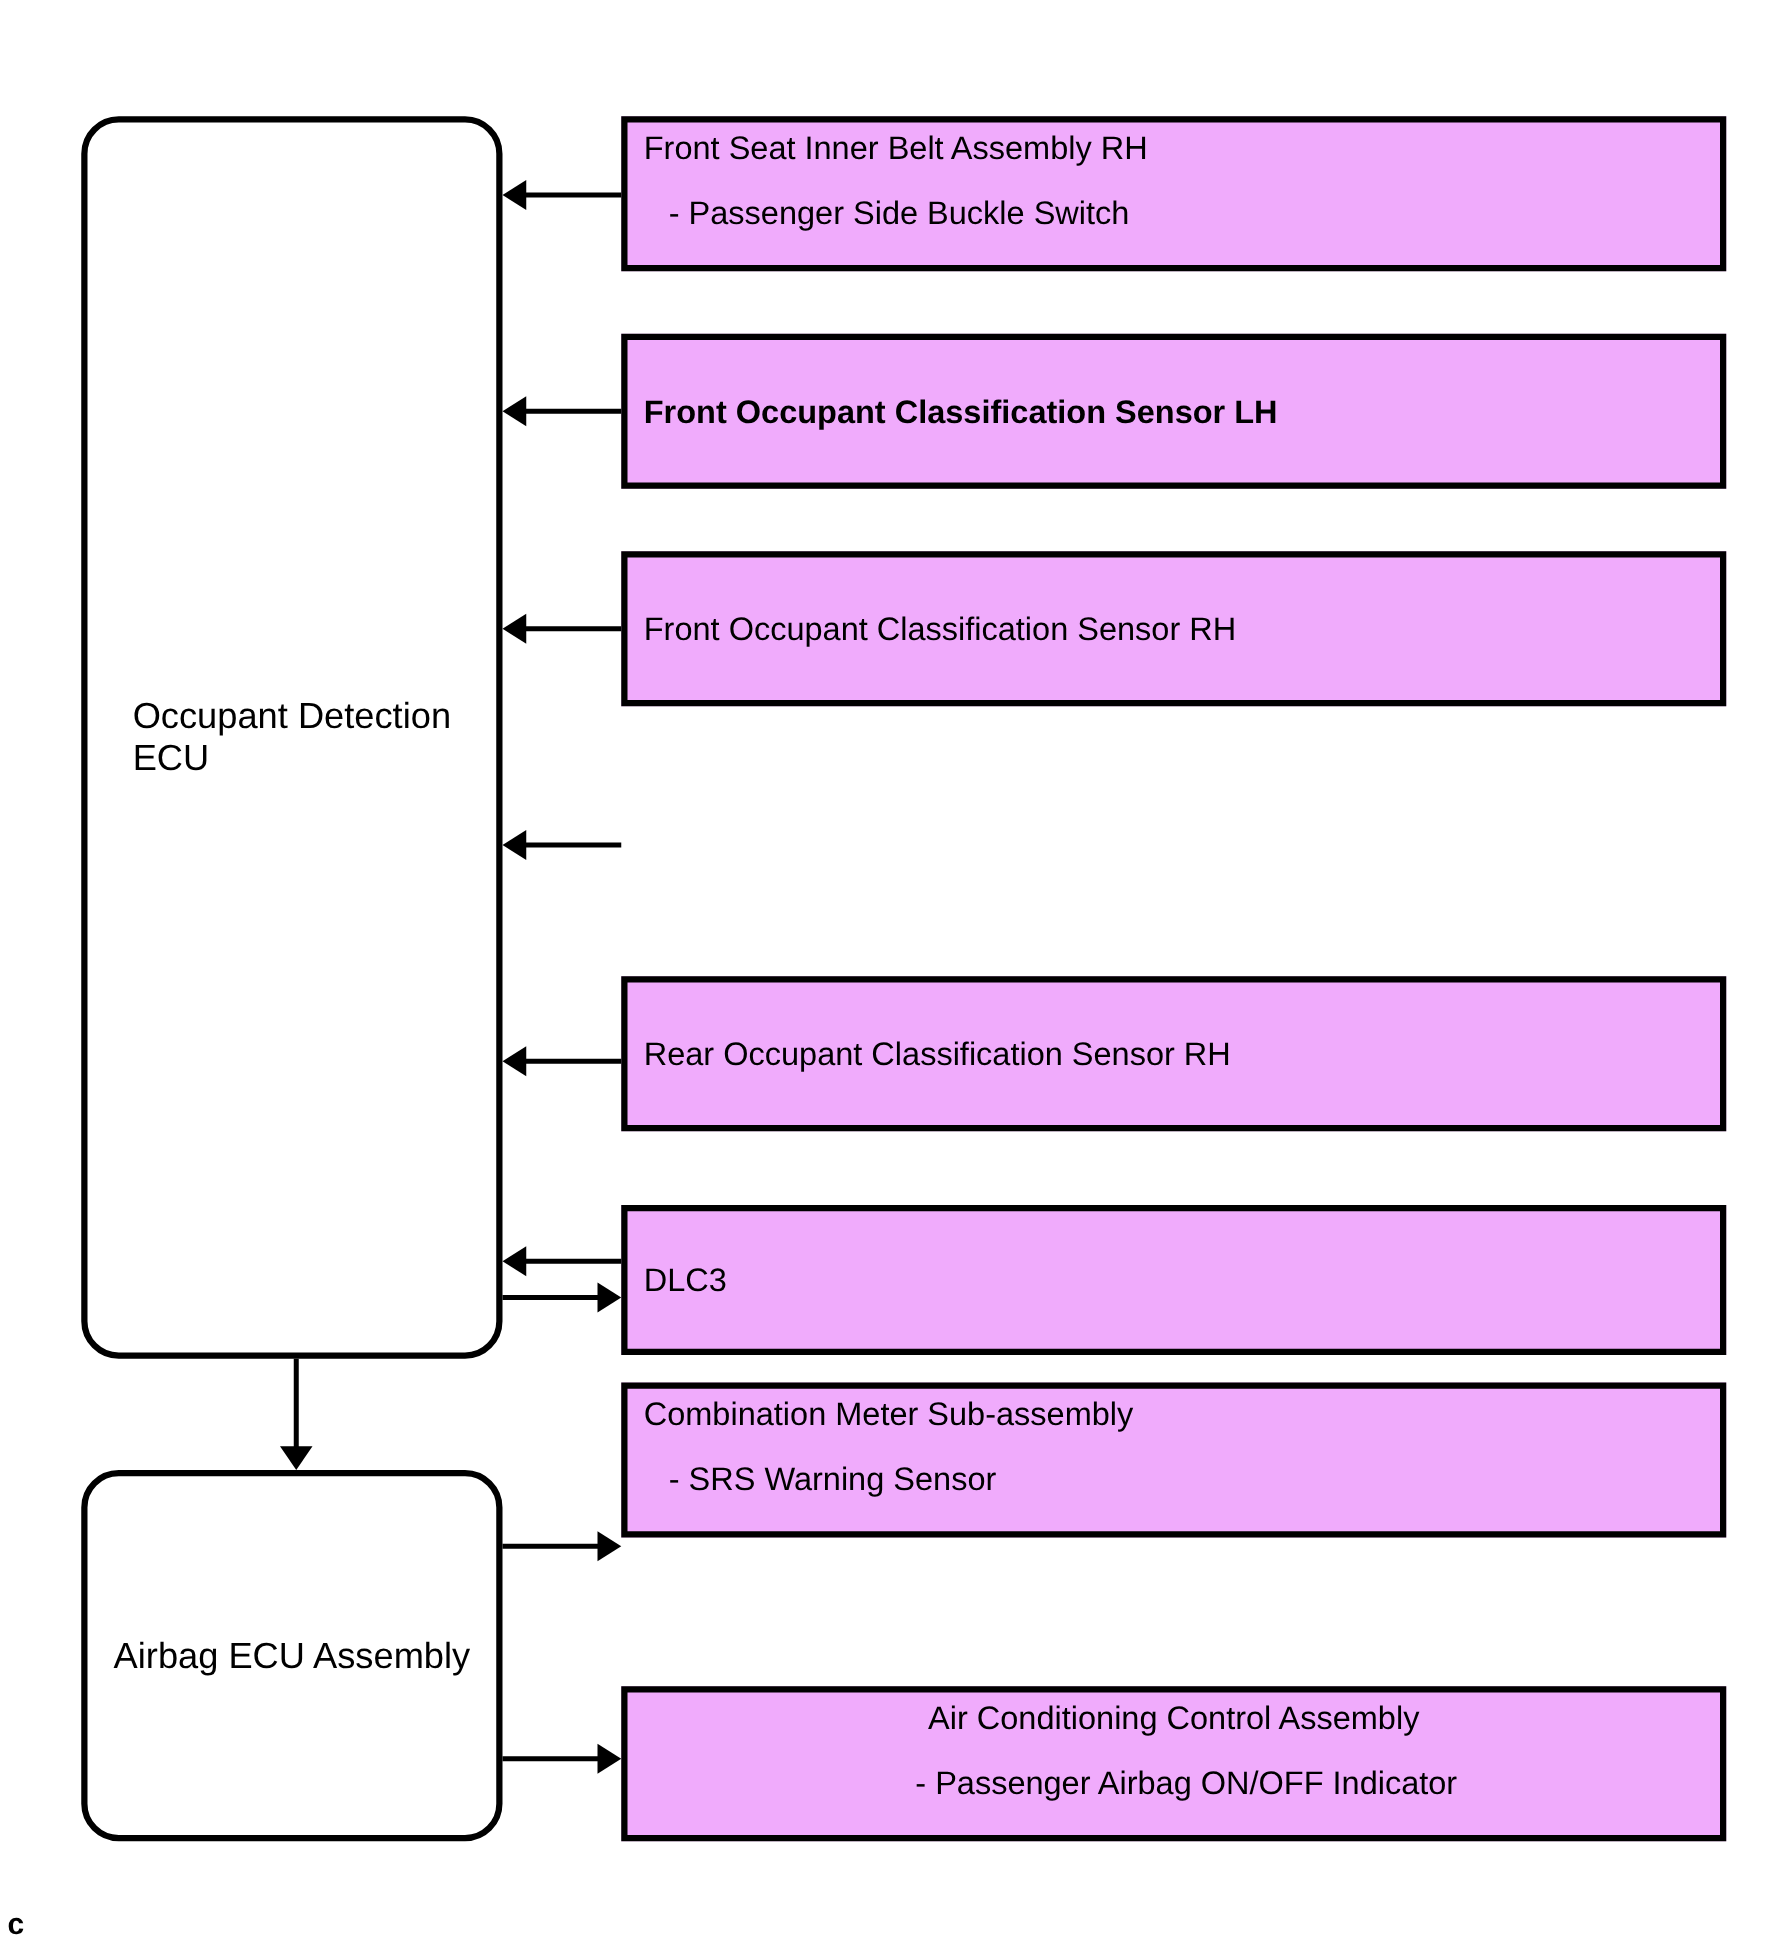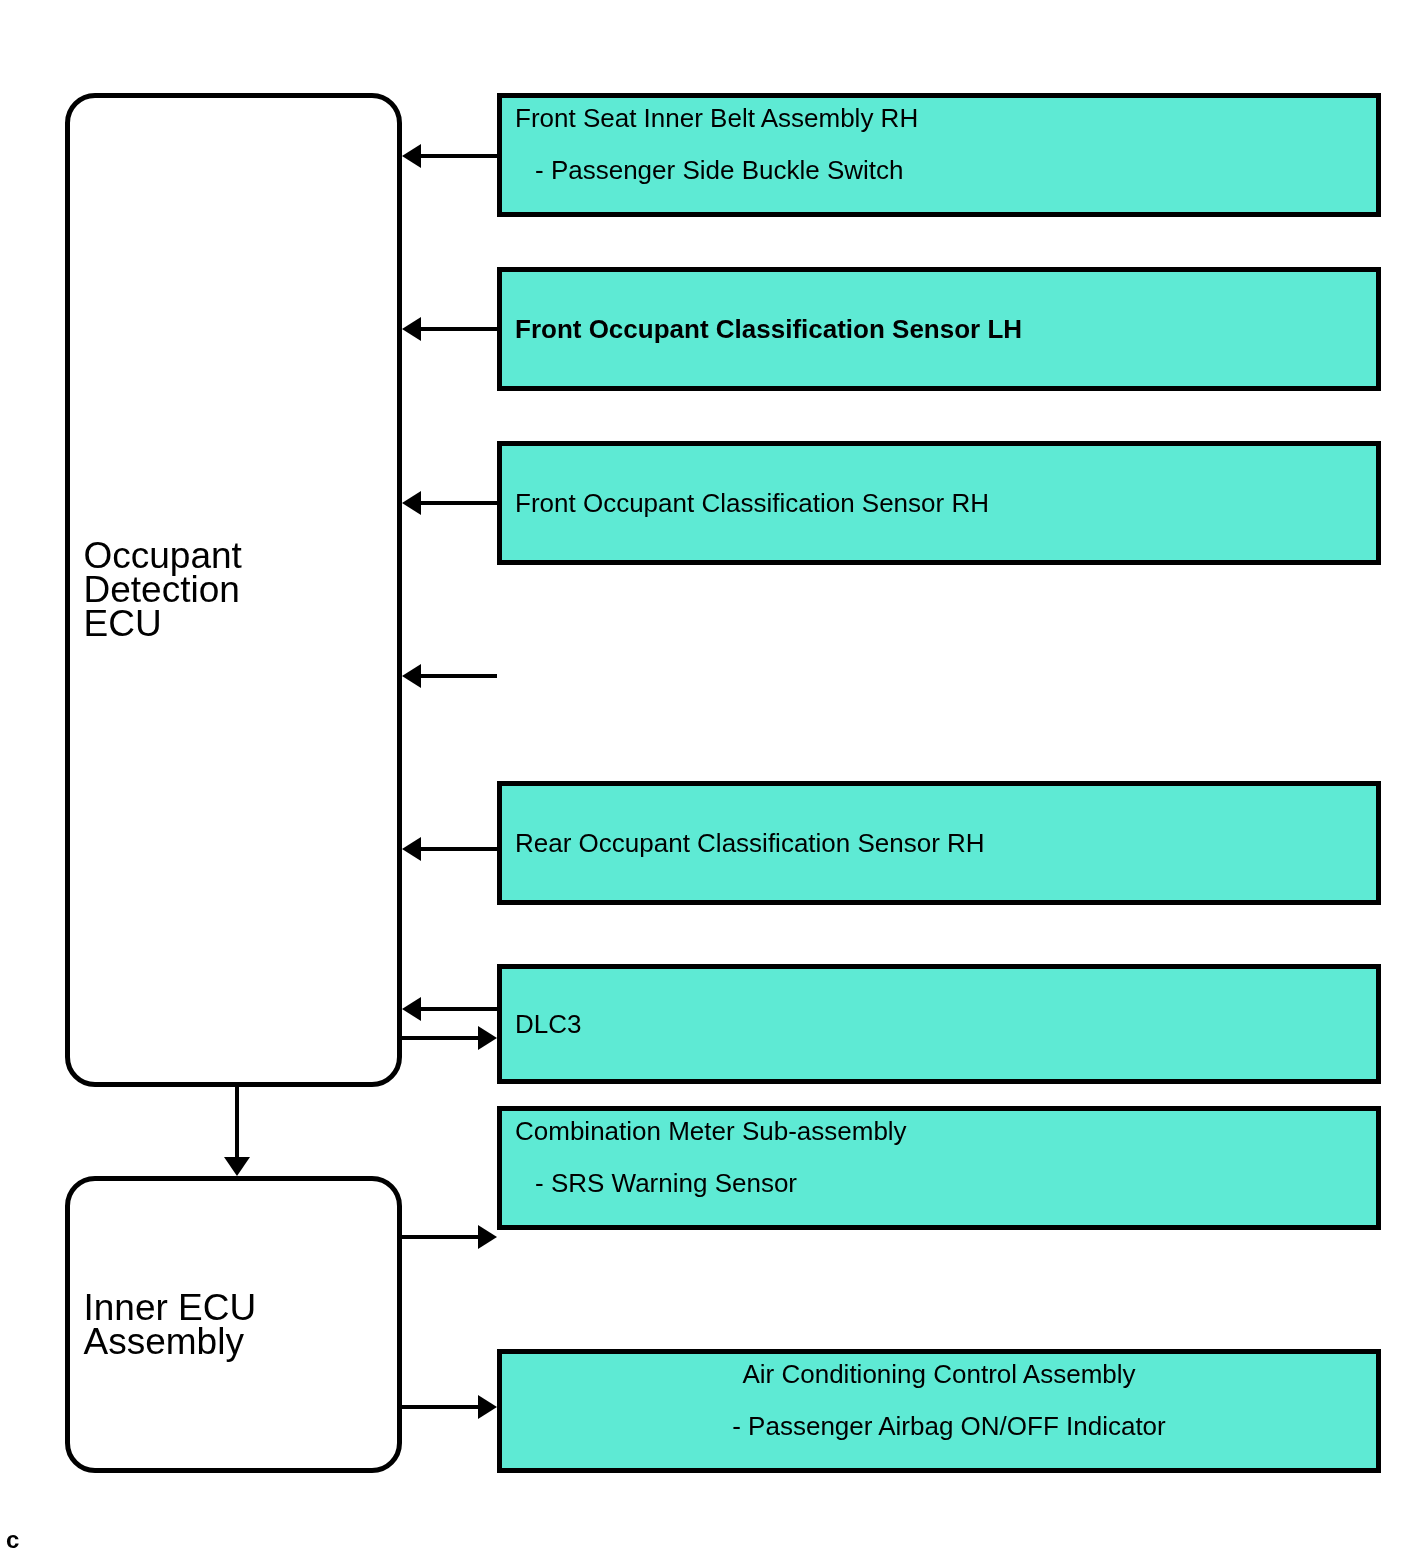--- a/index.html
+++ b/index.html
@@ -16,34 +16,34 @@
     position:absolute;
     border:5px solid #000;
     border-radius:30px;
     background:#fff;
     box-sizing:border-box;
     display:flex;
     flex-direction:column;
     justify-content:center;
   }
   .rnode-label{
-    font-size:37px;
+    font-size:29px;
     line-height:34px;
     margin:0 auto;
     text-align:left;
     max-width:300px;
   }
   
   .sbox{
     position:absolute;
     left:497px;
     width:884px;
     height:124px;
     border:5px solid #000;
-    background:#5eead4;
+    background:#f0abfc;
     box-sizing:border-box;
     font-size:26px;
   }
   .sbox.center{
     display:flex;
     align-items:center;
     padding-left:13px;
   }
   .sbox.twolines{
     padding:4px 13px 0 13px;
@@ -90,21 +90,21 @@
 
   <div class="rnode" style="left:65px;top:93px;width:337px;height:994px;">
     <div class="rnode-label">
       <div>Occupant Detection</div>
       <div>ECU</div>
     </div>
   </div>
 
   <div class="rnode" style="left:65px;top:1176px;width:337px;height:297px;">
     <div class="rnode-label">
-      <div>Inner ECU Assembly</div>
+      <div>Airbag ECU Assembly</div>
     </div>
   </div>
 
   <div class="sbox twolines" style="top:93px;">
     <div class="title">Front Seat Inner Belt Assembly RH</div>
     <div class="subtitle">- Passenger Side Buckle Switch</div>
   </div>
 
   <div class="sbox center" style="top:267px;font-weight:bold;">
     <div class="title">Front Occupant Classification Sensor LH</div>

